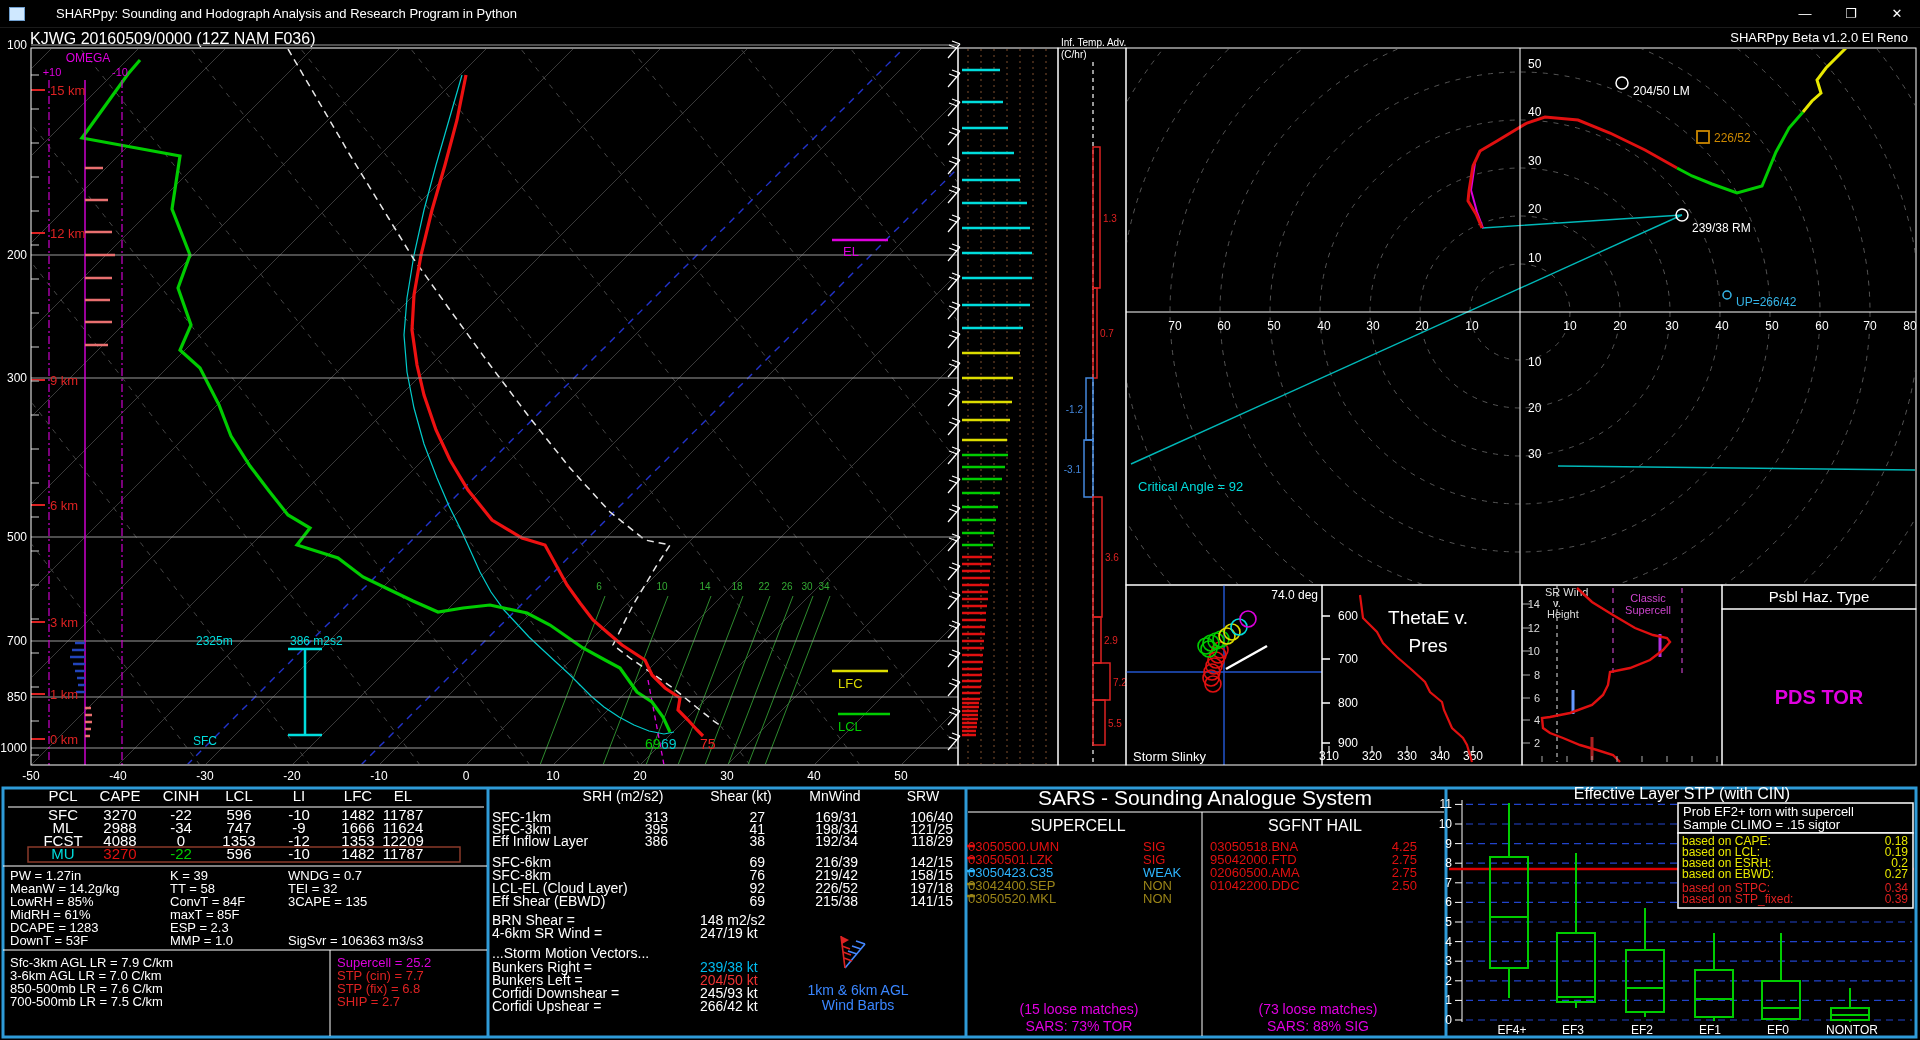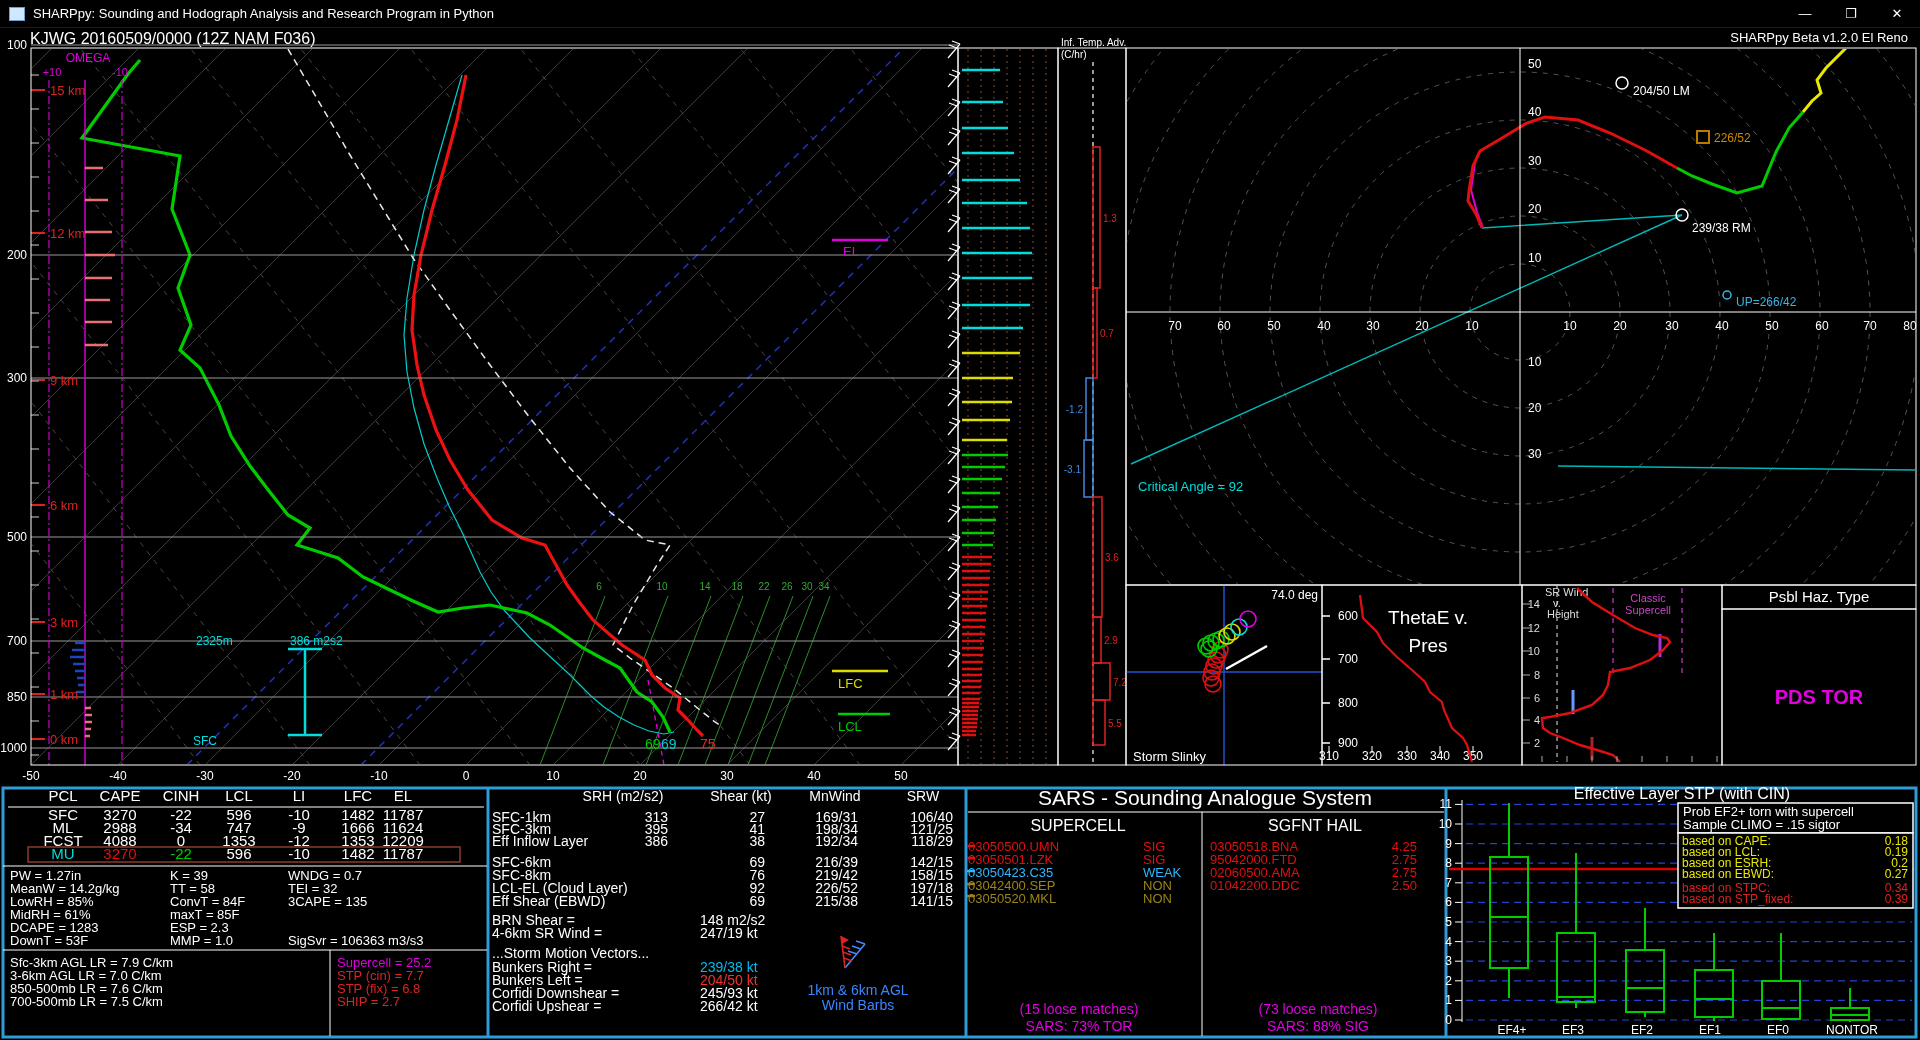--- a/index.html
+++ b/index.html
@@ -1,19 +1,19 @@
 <!DOCTYPE html>
 <html><head>
 <meta charset="utf-8">
 <style>
   html,body{margin:0;padding:0;background:#222;}
   #stage{position:relative;width:1920px;height:1040px;background:#000;overflow:hidden;
          font-family:"Liberation Sans",sans-serif;}
   .titlebar{position:absolute;left:0;top:0;width:1920px;height:27px;background:#000;
-            border-bottom:1px solid #1a1a1a;color:#fff;font-size:13px;display:flex;align-items:center;}
+            border-bottom:1px solid #1a1a1a;color:#fff;font-size:13px;display:flex;align-items:center;gap:23px;}
   .appicon{width:14px;height:12px;margin:0 8px 0 9px;background:#cfe8ff;border:1px solid #6f9fcf;display:inline-block;}
   .tb-title{flex:1;white-space:nowrap;}
   .tb-btns{display:flex;height:27px;}
   .tb-btn{width:46px;height:27px;display:flex;align-items:center;justify-content:center;color:#fff;font-size:13px;}
   svg{position:absolute;left:0;top:0;}
   text{font-family:"Liberation Sans",sans-serif;}
 </style>
 </head>
 <body>
 

